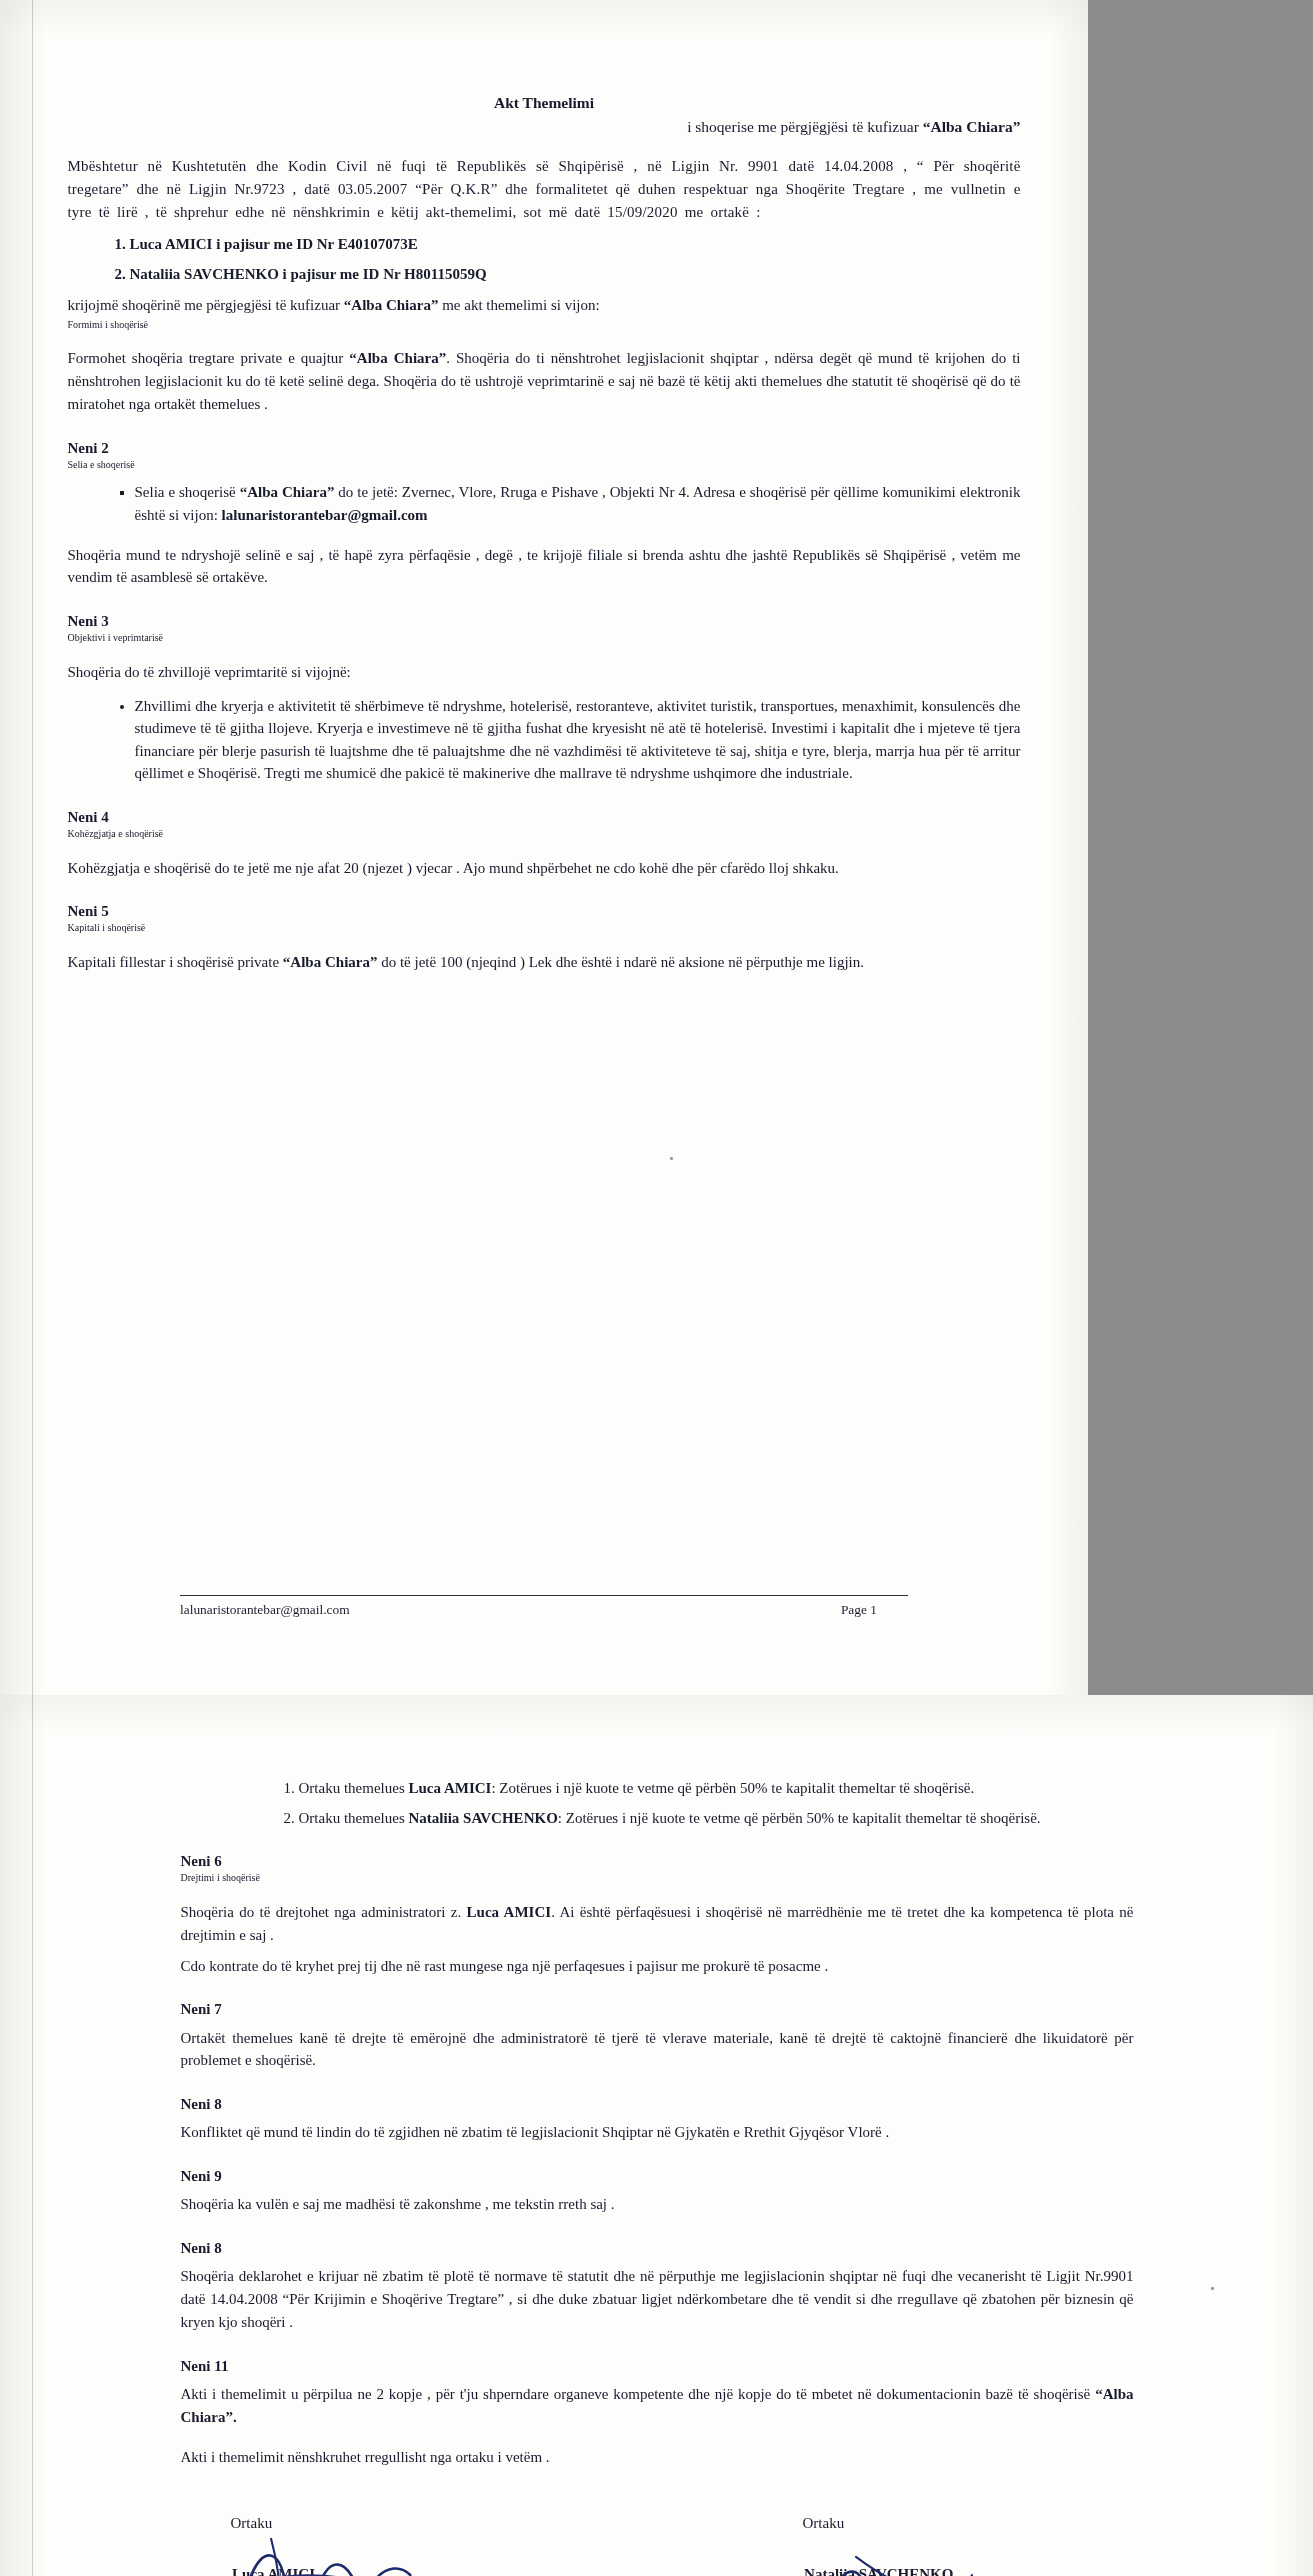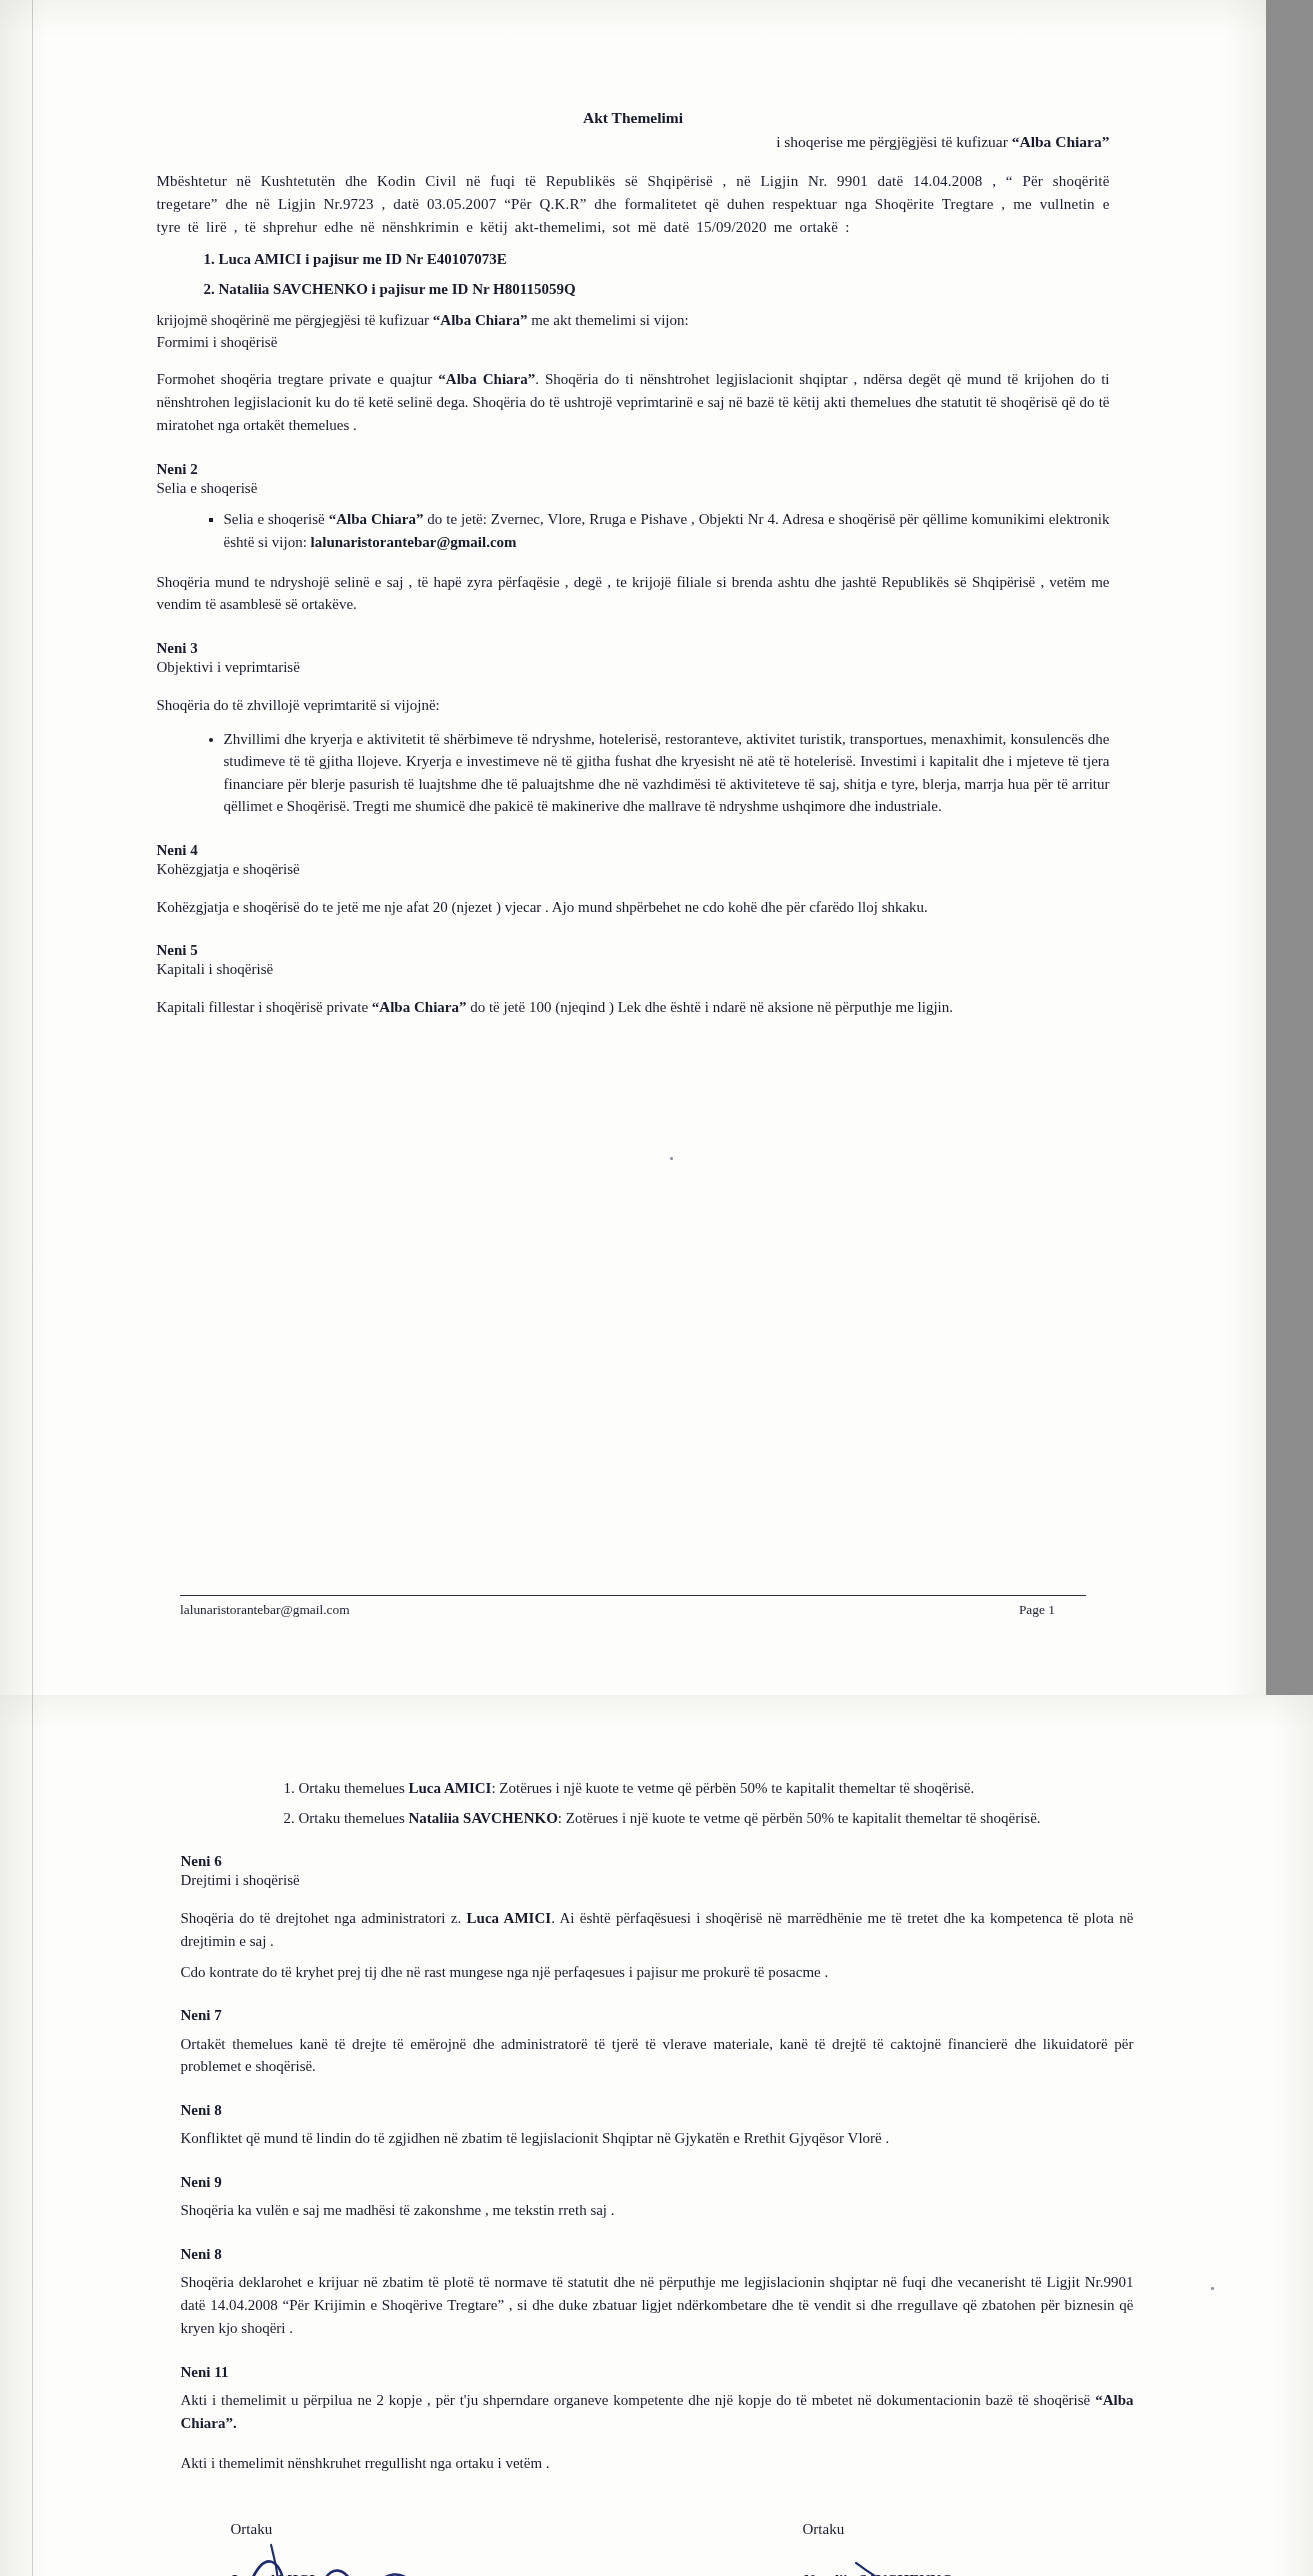--- a/index.html
+++ b/index.html
@@ -11,23 +11,23 @@
     width: 1314px;
     font-family: "Liberation Serif", serif;
   }
   .page {
     position: relative;
     background: #fdfdfb;
     box-sizing: border-box;
     overflow: hidden;
   }
   .page-1 {
-    width: 1266px;
+    width: 1088px;
     height: 1695px;
-    padding: 15px;
+    padding: 0;
   }
   .page-2 {
     width: 1314px;
     height: 1705px;
     margin-top: 0;
   }
   .gap {
     width: 1314px;
     height: 0px;
     background: #8c8c8c;
@@ -87,21 +87,21 @@
   ol.parties li {
     margin-bottom: 6.2px;
     font-weight: bold;
   }
   .sec-head {
     font-size: 15px;
     font-weight: bold;
     margin: 24px 0 0 0;
   }
   .sec-sub {
-    font-size: 15px;
+    font-size: 10px;
     margin: 2.1px 0 0 0;
   }
   ul.bullets {
     margin: 11.3px 0 0 0;
     padding-left: 67px;
     font-size: 15px;
     line-height: 1.5;
   }
   ul.bullets li {
     text-align: justify;

